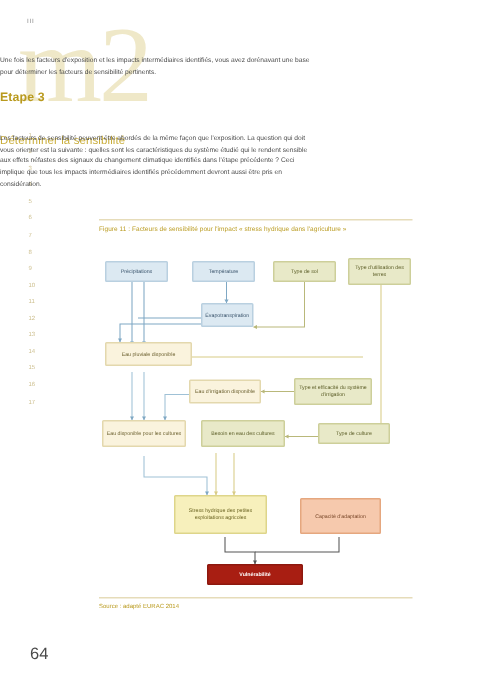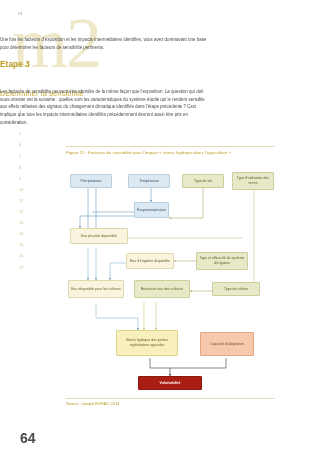--- a/index.html
+++ b/index.html
@@ -23,21 +23,21 @@
   }
   .ruler{
     position:absolute;left:19px;top:88px;
     display:flex;flex-direction:column;gap:7.1px;
   }
   .ruler span{
     font-size:4px;color:#cdbf8e;line-height:1;
   }
   .folio{
     position:absolute;left:20px;top:430px;
-    font-size:14px;font-weight:700;color:#4a4a4a;
+    font-size:11px;font-weight:400;color:#4a4a4a;
   }
 
   .intro{
     position:absolute;top:36px;left:0;width:208px;
     font-size:4.45px;line-height:1.72;color:#4b4b4b;
   }
 
   .step-block{position:absolute;top:60px;left:0;width:210px;}
   .step-num{
     font-size:8.2px;font-weight:700;color:#b99a1e;

